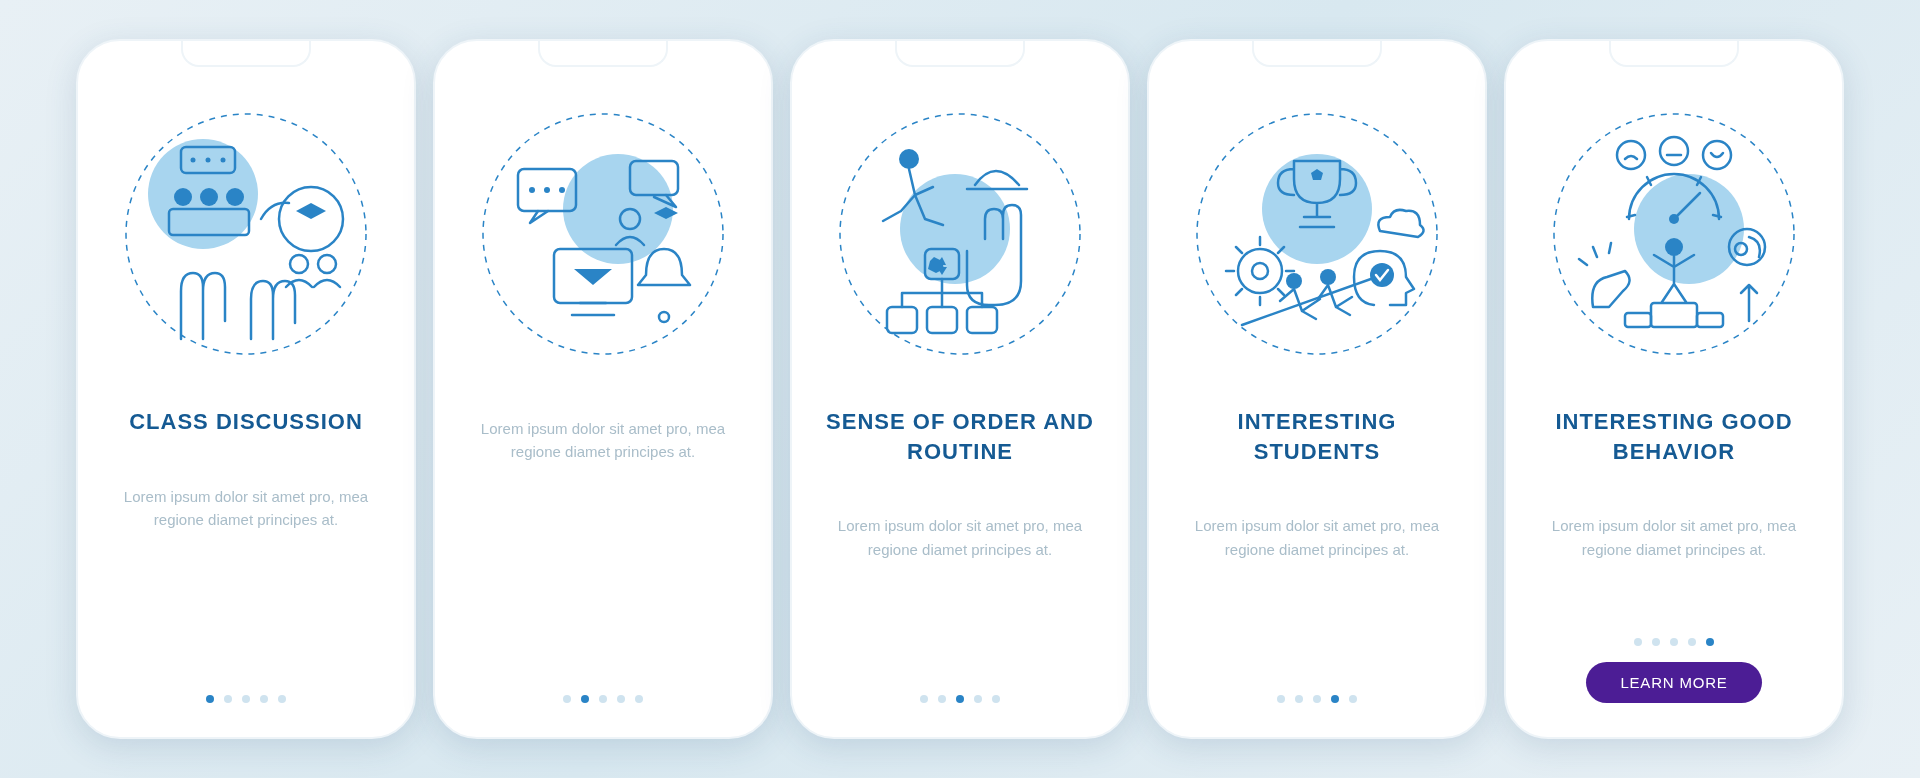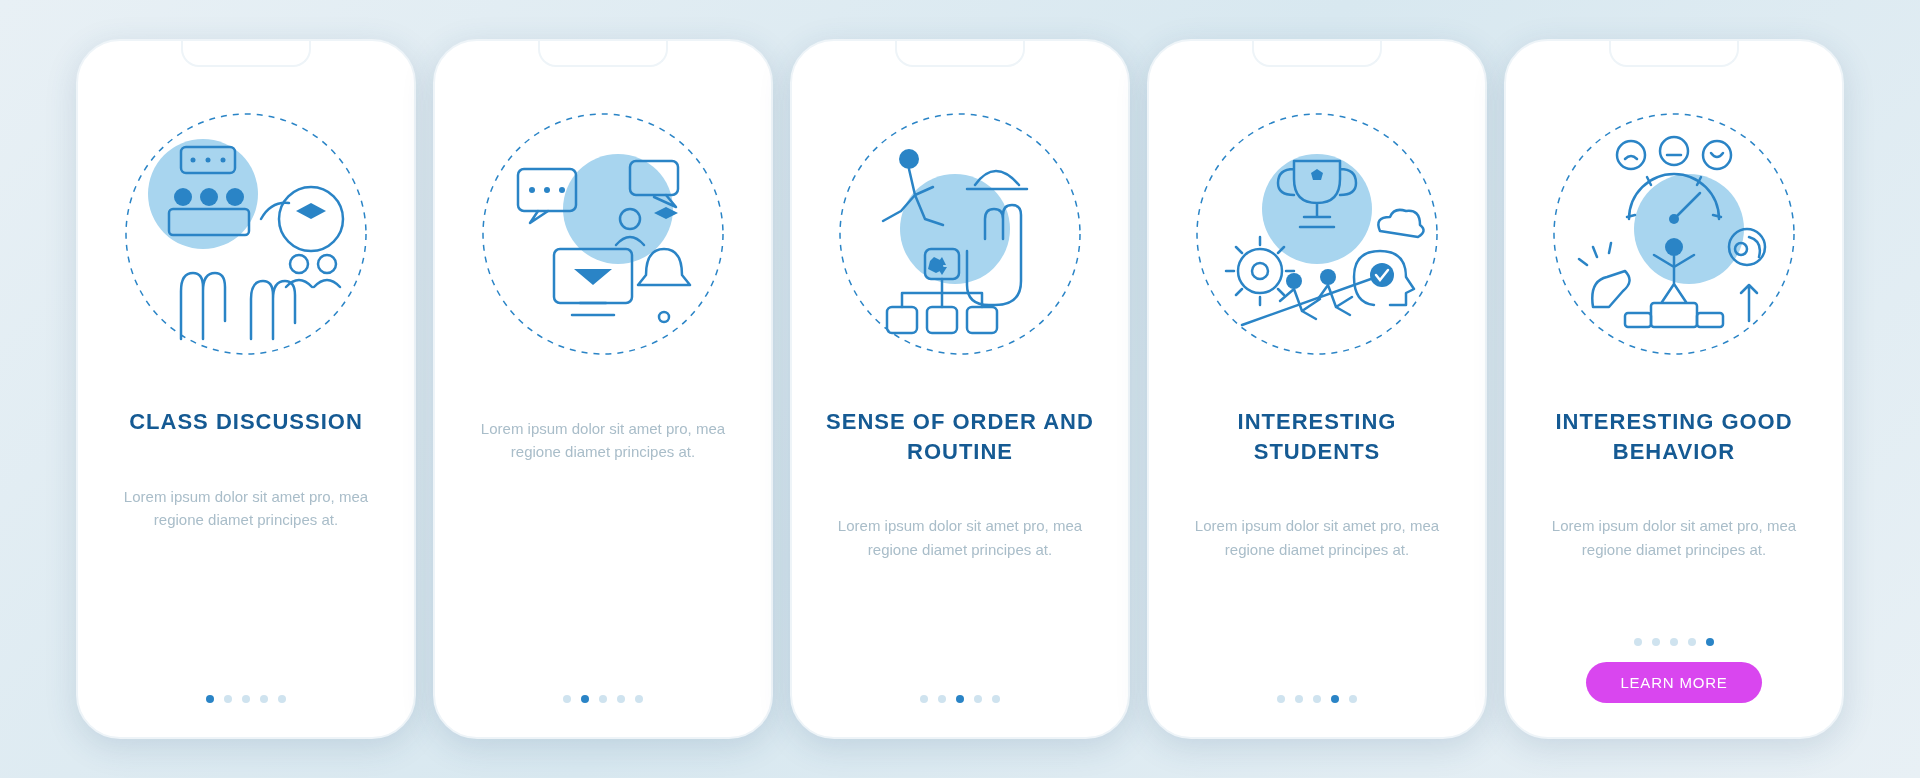--- a/index.html
+++ b/index.html
@@ -84,21 +84,21 @@
     align-items: center;
     gap: 16px;
   }
   .dots { display: flex; gap: 10px; }
   .dot {
     width: 8px; height: 8px; border-radius: 50%;
     background: #cfe3ef;
   }
   .dot.active { background: #2a84c6; }
   .learn-btn {
-    background: #d946ef;
+    background: #4c1d95;
     color: #fff;
     font-size: 15px;
     letter-spacing: 0.8px;
     padding: 12px 34px;
     border-radius: 999px;
     border: none;
     font-weight: 500;
   }
 </style>
 </head>

